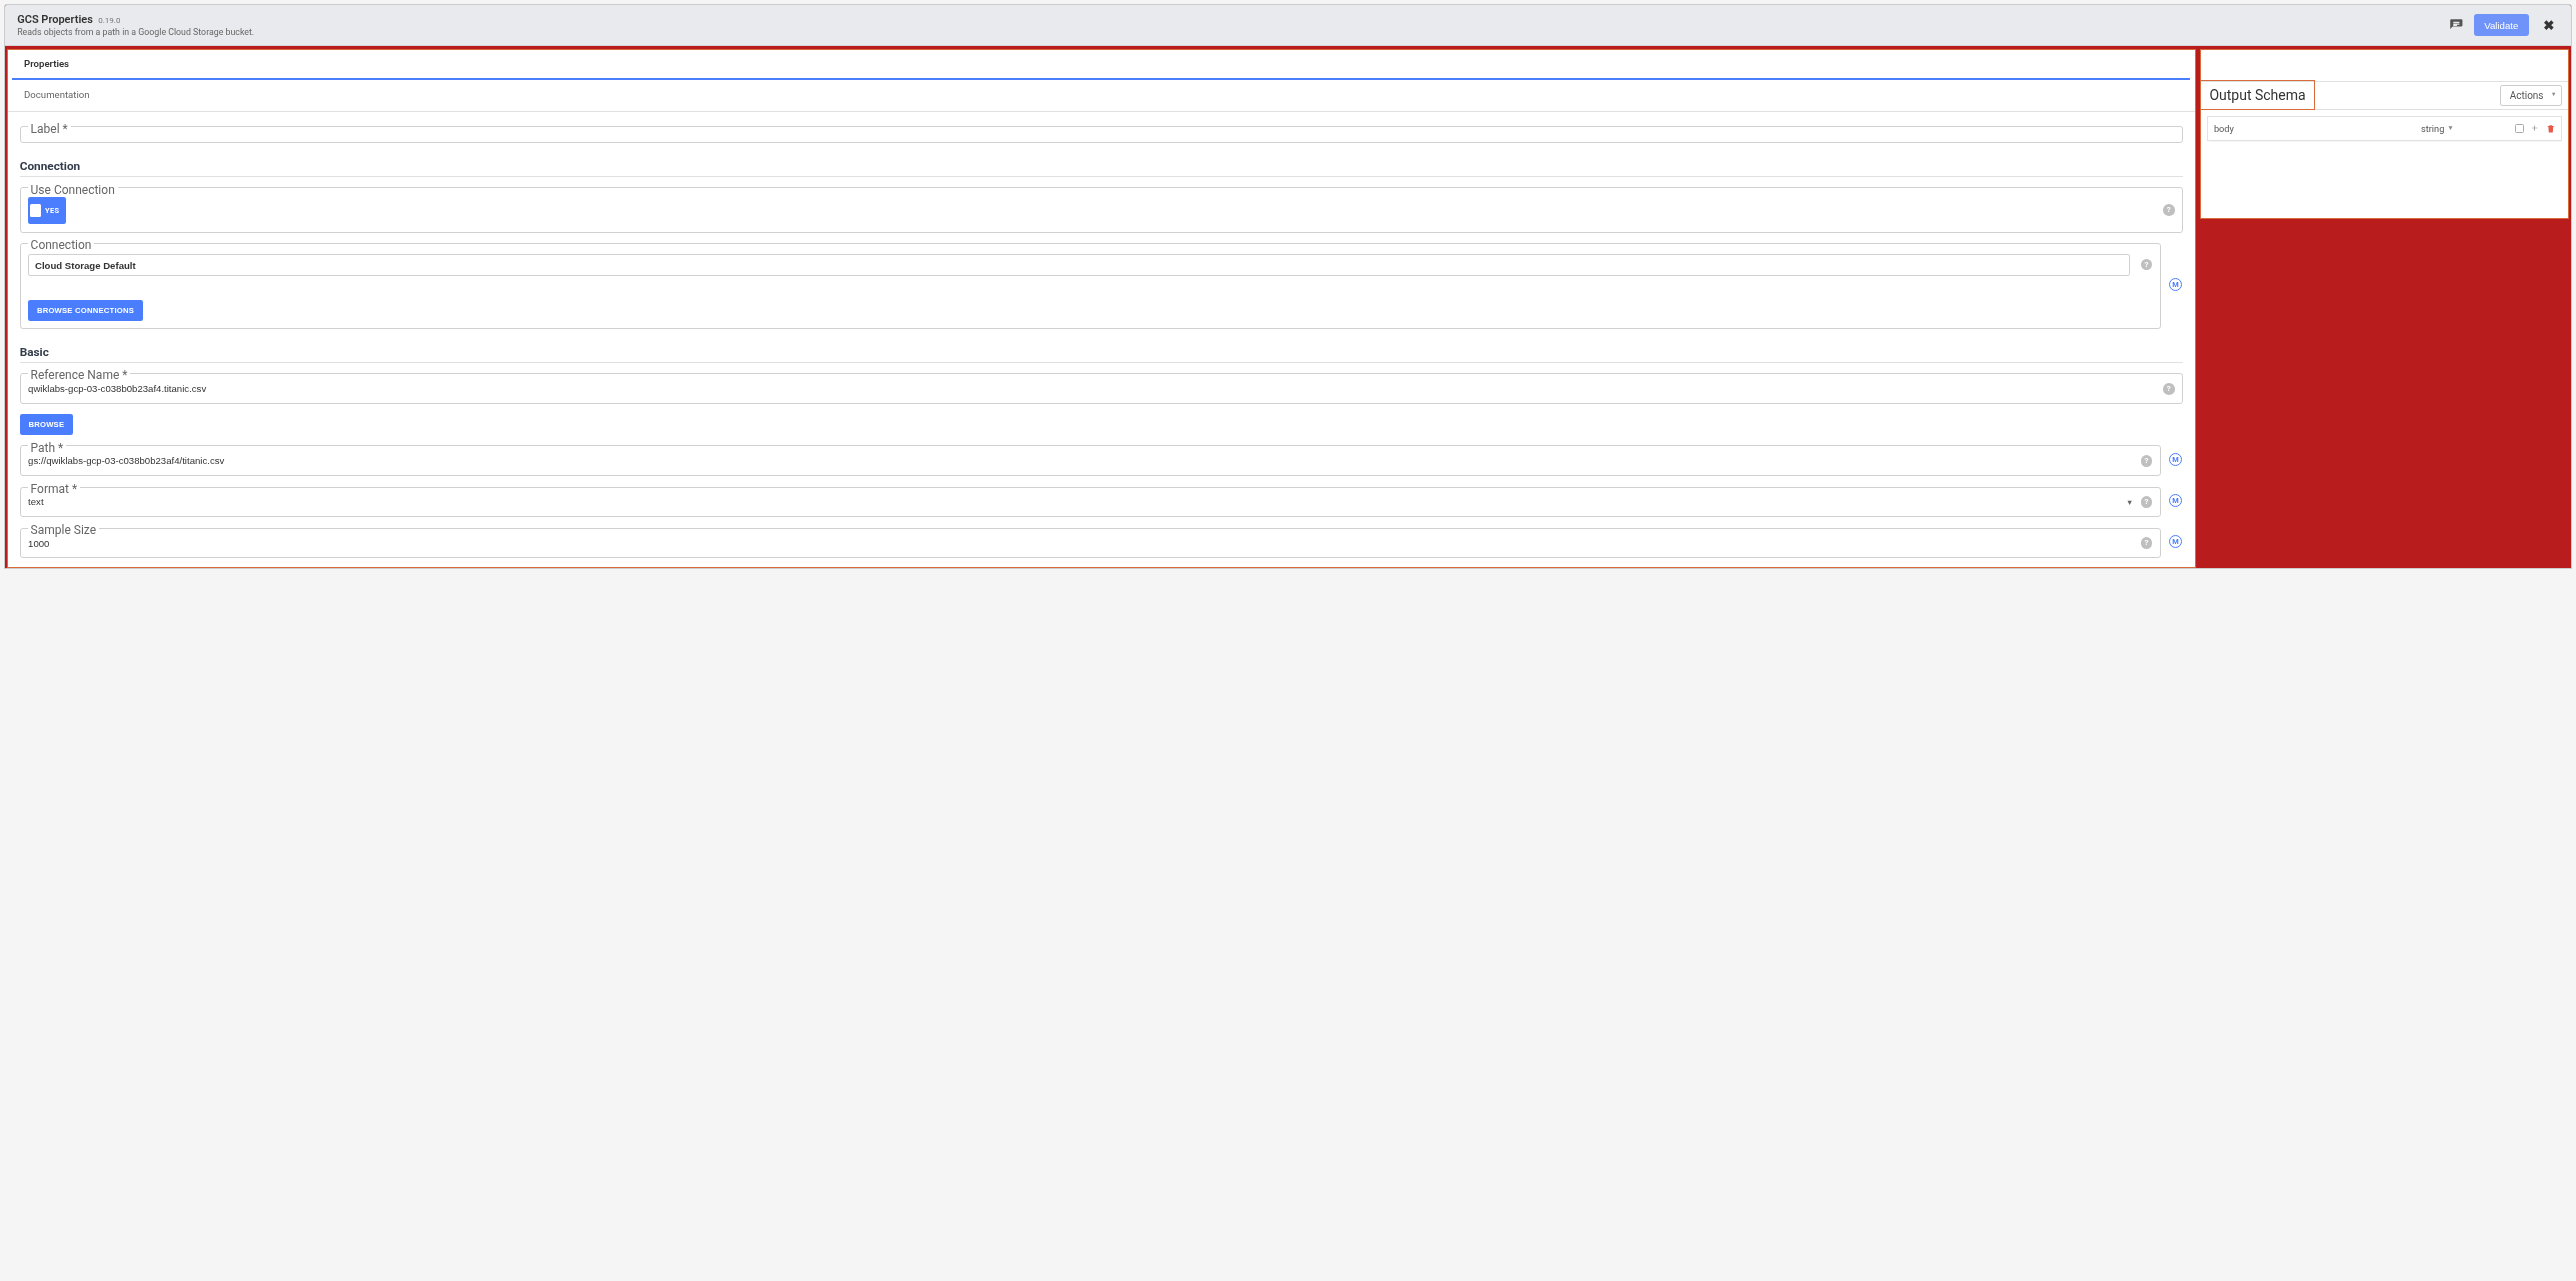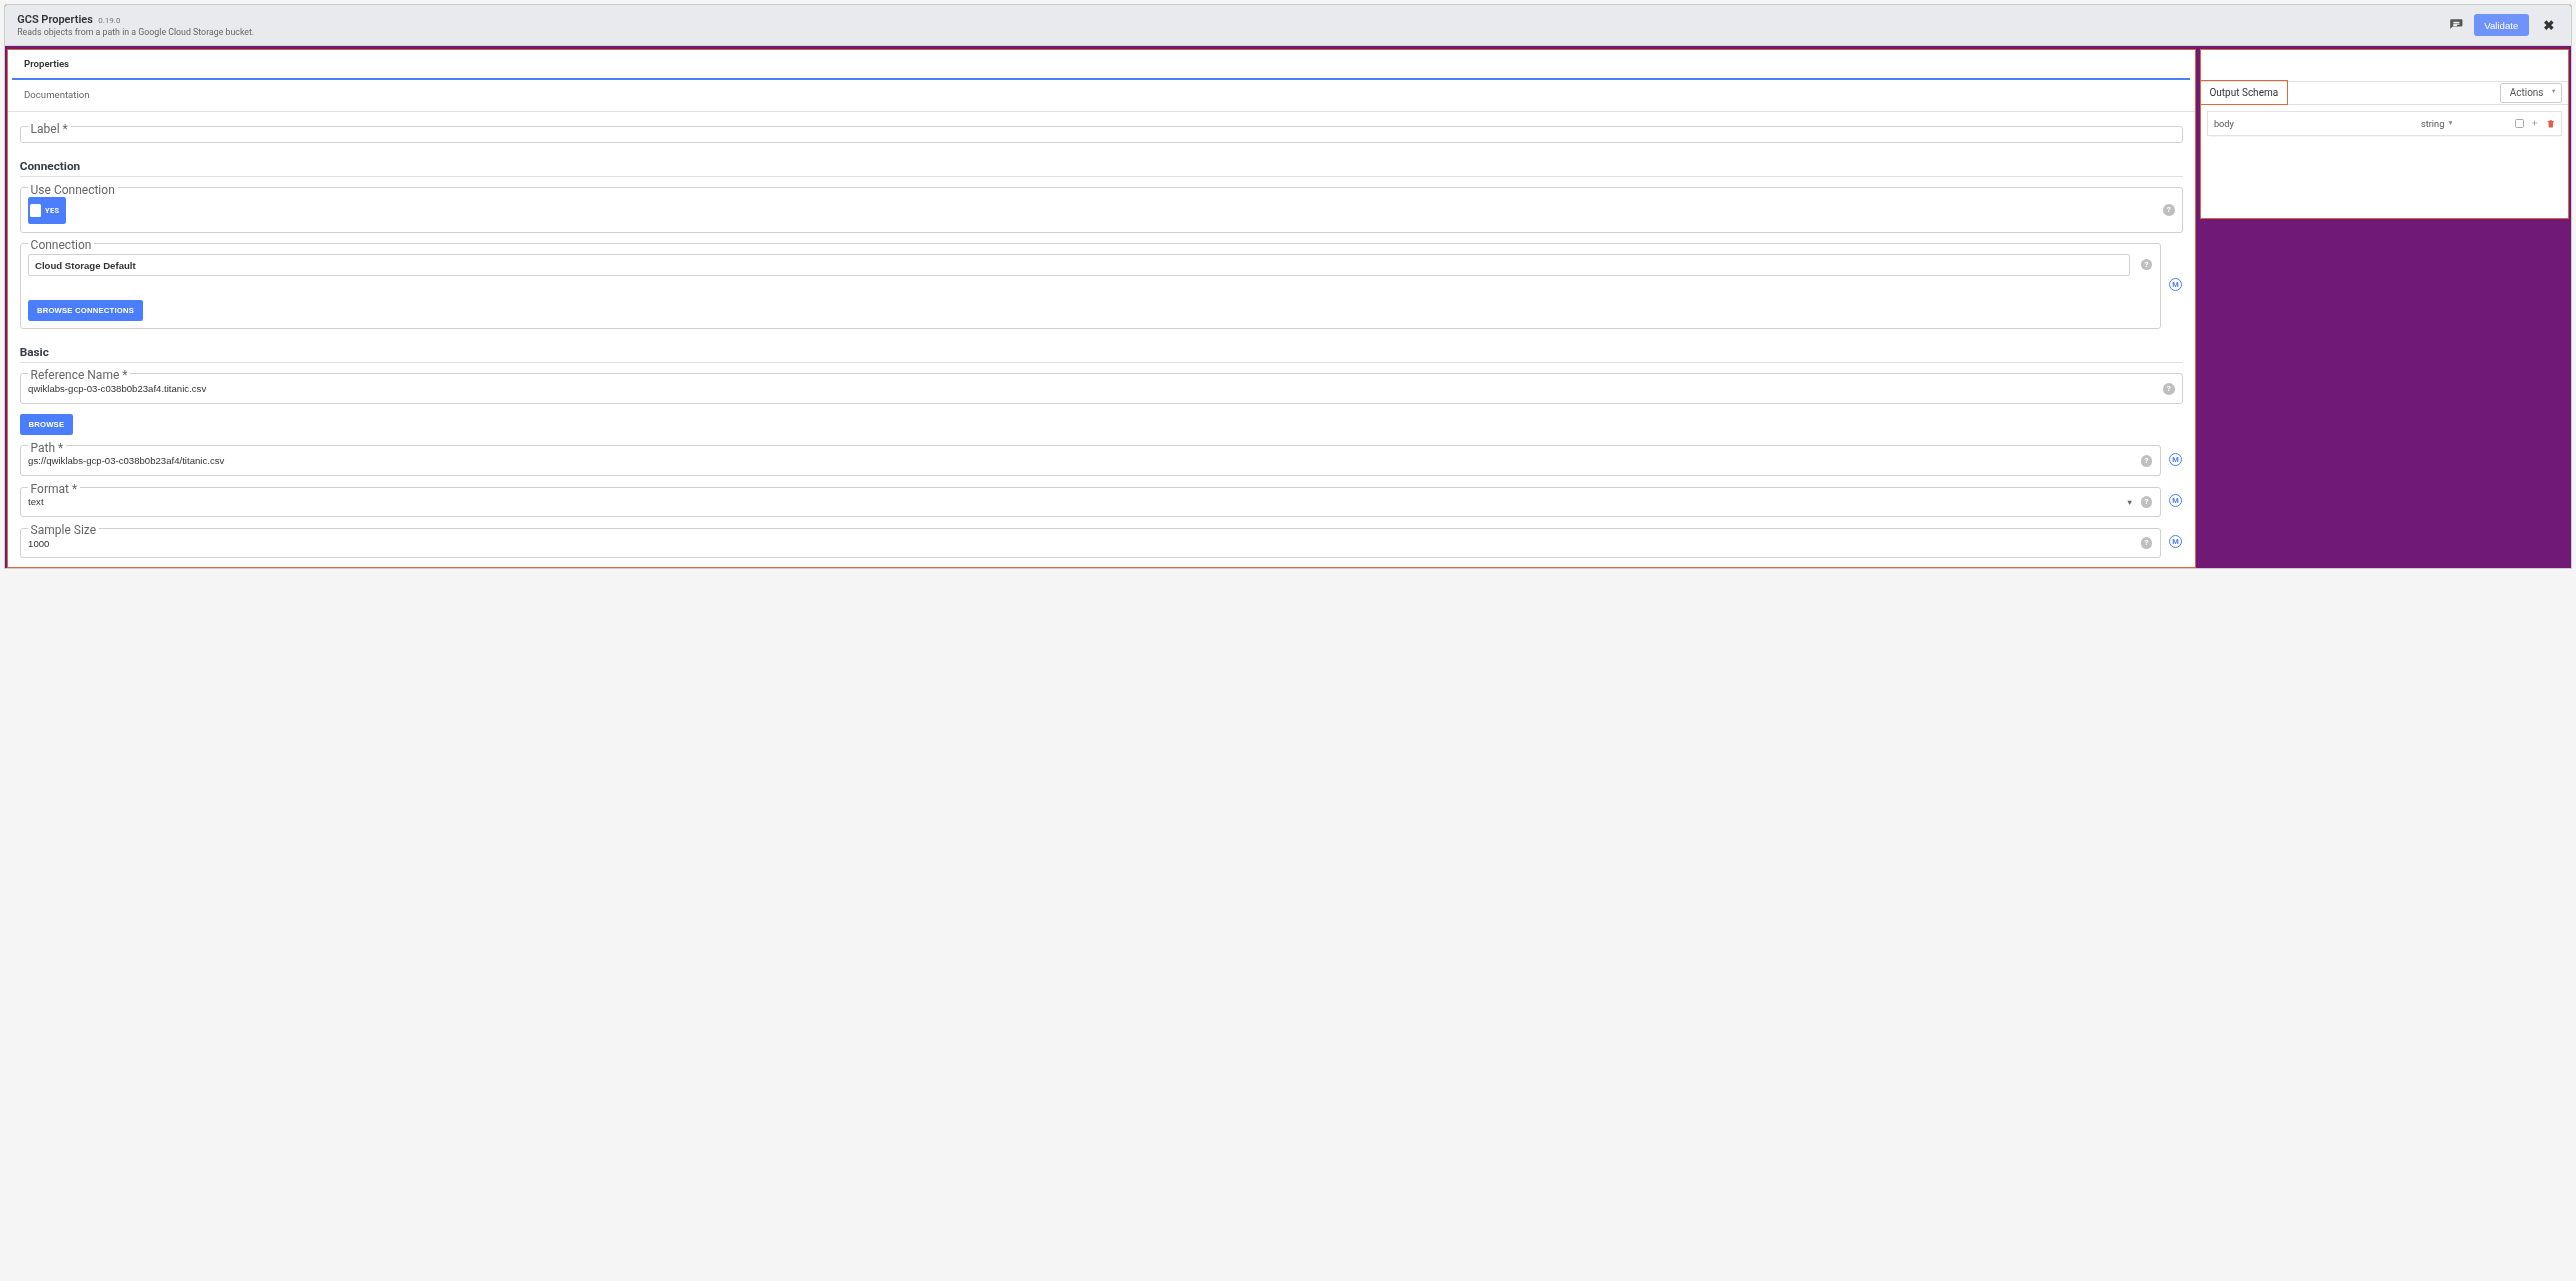--- a/index.html
+++ b/index.html
@@ -5,21 +5,21 @@
   * { box-sizing: border-box; }
   body {
     margin: 0;
     font-family: -apple-system, BlinkMacSystemFont, "Segoe UI", Roboto, "Helvetica Neue", Arial, sans-serif;
     font-size: 9.6px;
     background: #f5f5f5;
     color: #333;
   }
   .app { padding: 4.4px 4.4px 0 4.4px; }
   .modal {
-    background: #701a75;
+    background: #b91c1c;
     border: 0.7px solid #ccc;
     border-radius: 2.9px 2.9px 0 0;
     overflow: hidden;
   }
   .modal-header {
     display: flex;
     align-items: center;
     padding: 7.4px 11.8px;
     background: #e8eaed;
     border-bottom: 0.7px solid #d5d5d5;
@@ -75,21 +75,21 @@
     display:inline-flex; align-items:center; justify-content:center; cursor:pointer;
   }
   .row-flex { display:flex; align-items:flex-start; gap:7.4px; }
   .row-flex .field-set { flex:1; }
   .side-icons { display:flex; flex-direction:column; gap:2.9px; padding-top:7.4px; align-items:center; min-width:14.7px;}
   .inside-help { position:absolute; right:7.4px; top:50%; transform:translateY(-50%);}
   .select-caret { position:absolute; right:26.5px; top:50%; transform:translateY(-50%); font-size:7.4px; color:#666; pointer-events:none;}
   
   .rp-spacer { height: 32px; border-bottom:0.7px solid #e0e0e0;}
   .rp-header { display:flex; align-items:center; border-bottom:0.7px solid #e0e0e0; }
-  .rp-title-box { border:1.5px solid #d96a3a; padding:5.9px 8.8px; font-size:10px; color:#333; margin:-1.5px 0 -0.7px -1.5px;}
+  .rp-title-box { border:1.5px solid #d96a3a; padding:5.9px 8.8px; font-size:14px; color:#333; margin:-1.5px 0 -0.7px -1.5px;}
   .rp-actions-wrap { flex:1; display:flex; justify-content:flex-end; padding-right:5.9px;}
   .rp-actions { border:0.7px solid #ccc; border-radius:2.2px; padding:3.7px 17.7px 3.7px 8.8px; font-size:10px; color:#555; position:relative; cursor:pointer; background:#fff;}
   .rp-actions:after { content:"▾"; position:absolute; right:5.9px; top:3.7px; font-size:6.6px; color:#888;}
   .schema-row {
     margin:5.9px 5.9px; border:0.7px solid #e2e2e2; border-radius:0; padding:4.4px 5.9px;
     display:flex; align-items:center; gap:5.9px; font-size:9.2px; color:#555;
     box-shadow: 0 0.7px 0.7px rgba(0,0,0,0.04);
   }
   .schema-name { flex:1; }
   .schema-type-wrap { display:flex; align-items:center; gap:2.9px; min-width:88px;}

